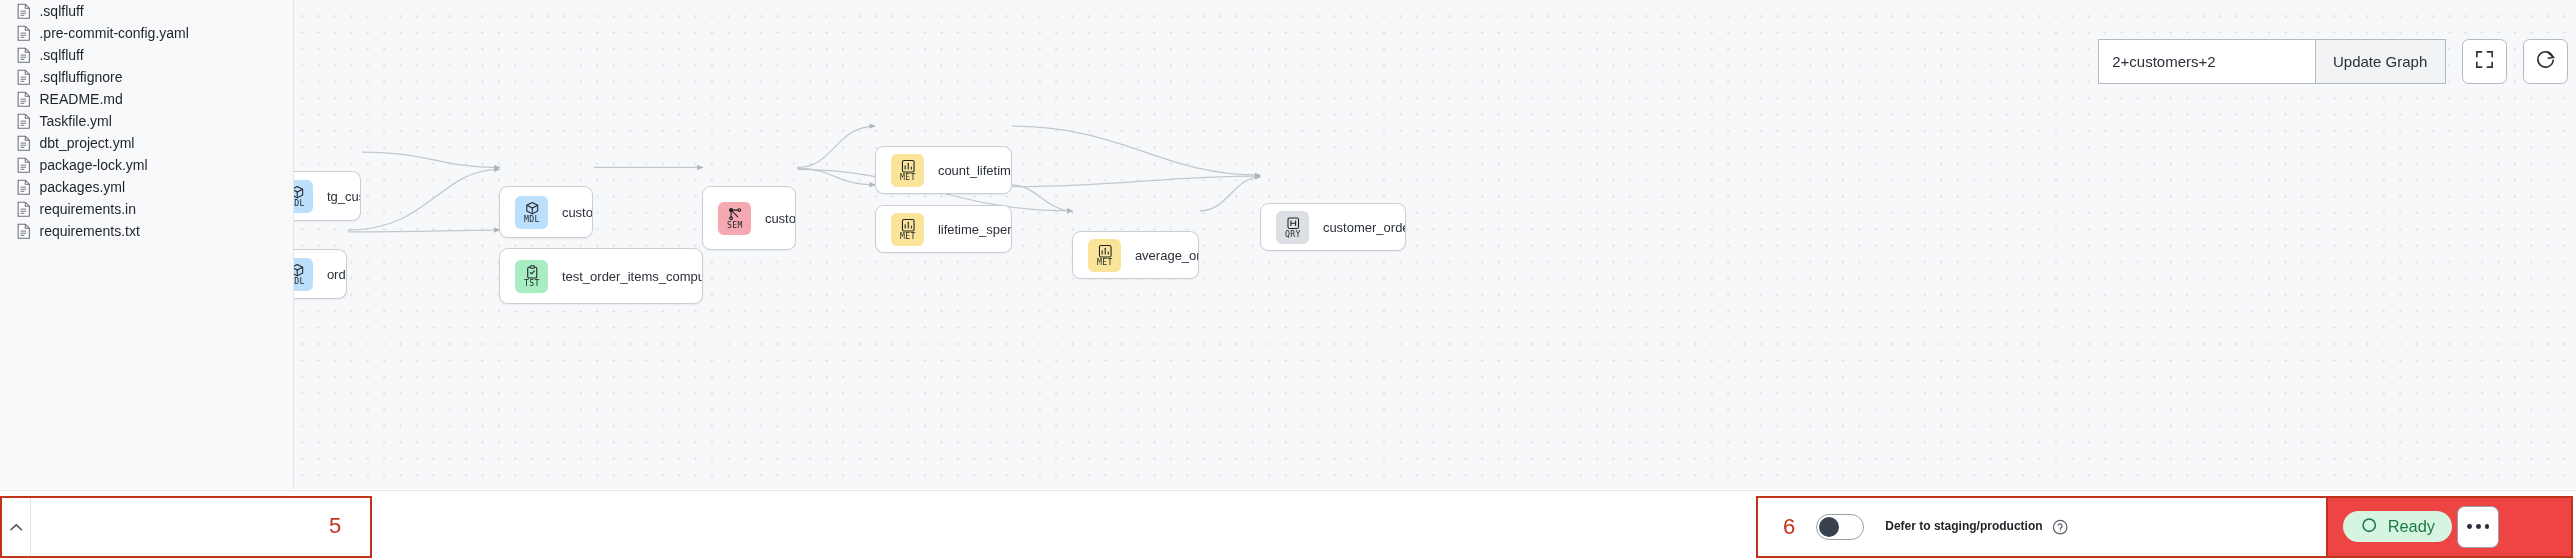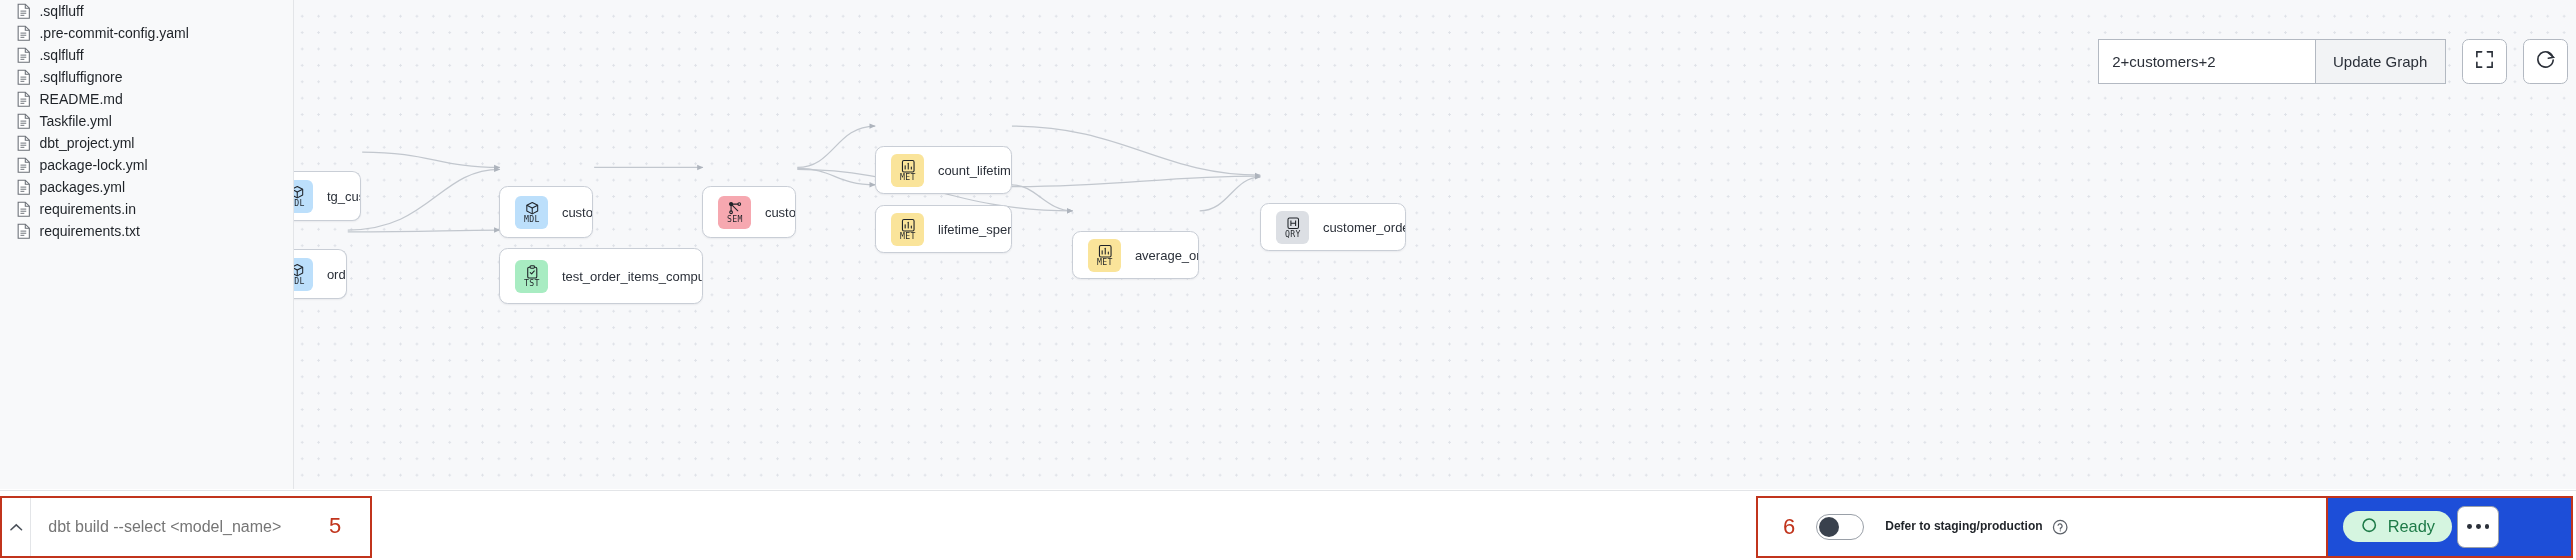--- a/index.html
+++ b/index.html
@@ -256,21 +256,21 @@
   
   #ready-group {
     position: absolute;
     left: 2326px; top: 4.8px;
     width: 247px; height: 62px;
     border: 2.9px solid #c1341c;
     display: flex;
     align-items: center;
     gap: 5px;
     padding-left: 15.4px;
-    background: #1d4ed8;
+    background: #ef4444;
   }
   #ready-badge {
     display: flex; align-items: center; gap: 10.6px;
     background: #d5f5e0;
     border-radius: 15.4px;
     height: 31px;
     padding: 0 17.3px;
     color: #1d7a47;
     font-size: 16.4px;
     white-space: nowrap;
@@ -484,21 +484,21 @@
           <div class="node-badge badge-tst">
             <span class="bg-glyph"><svg width="14.5" height="14.5" viewBox="0 0 16 16" fill="none" stroke="#1f2328" stroke-width="1.2" stroke-linejoin="round">
                 <rect x="3" y="2.4" width="10" height="12" rx="1.5"></rect>
                 <rect x="5.6" y="0.9" width="4.8" height="2.6" rx="1" fill="#a8ecc2"></rect>
                 <path d="M5.8 8.4 L7.3 9.9 L10.3 6.6" stroke-linecap="round"></path>
               </svg></span>
             <span class="bg-text">TST</span>
           </div>
           <span class="node-label">test_order_items_compute_to_bools…</span>
         </div>
-        <div class="gnode" style="left: 408px; top: 142px; width: 94px; height: 52px;">
+        <div class="gnode" style="left: 408px; top: 142px; width: 94px; height: 64px;">
           <div class="node-badge badge-sem">
             <span class="bg-glyph"><svg width="14.5" height="14.5" viewBox="0 0 16 16" fill="none" stroke="#1f2328" stroke-width="1.2" stroke-linecap="round">
                 <circle cx="3.4" cy="3.4" r="1.7" fill="#1f2328"></circle>
                 <circle cx="12.4" cy="3.4" r="1.5"></circle>
                 <circle cx="3.4" cy="12.4" r="1.5"></circle>
                 <path d="M3.4 5.1 V10.9"></path>
                 <path d="M5.1 3.4 H10.9"></path>
                 <path d="M4.8 4.8 L10.8 10.8"></path>
               </svg></span>
             <span class="bg-text">SEM</span>
@@ -580,21 +580,20 @@
   </div>
 
   <div id="status-bar">
 
     <div id="command-area">
       <div id="caret-btn">
         <svg width="14.5" height="10.6" viewBox="0 0 15 11" fill="none" stroke="#4a5059" stroke-width="1.6" stroke-linecap="round">
           <path d="M2 8 L7.5 3 L13 8"></path>
         </svg>
       </div>
-      <input id="command-input" type="text" placeholder="dbt build --select &lt;model_name&gt;" style="">
     </div>
     <div id="annot-5" class="annot">5</div>
 
     <div id="defer-group">
       <span class="annot">6</span>
       <div id="toggle-defer">
         <span class="knob"></span>
       </div>
       <div id="defer-label">
         <span>Defer to staging/production</span>

